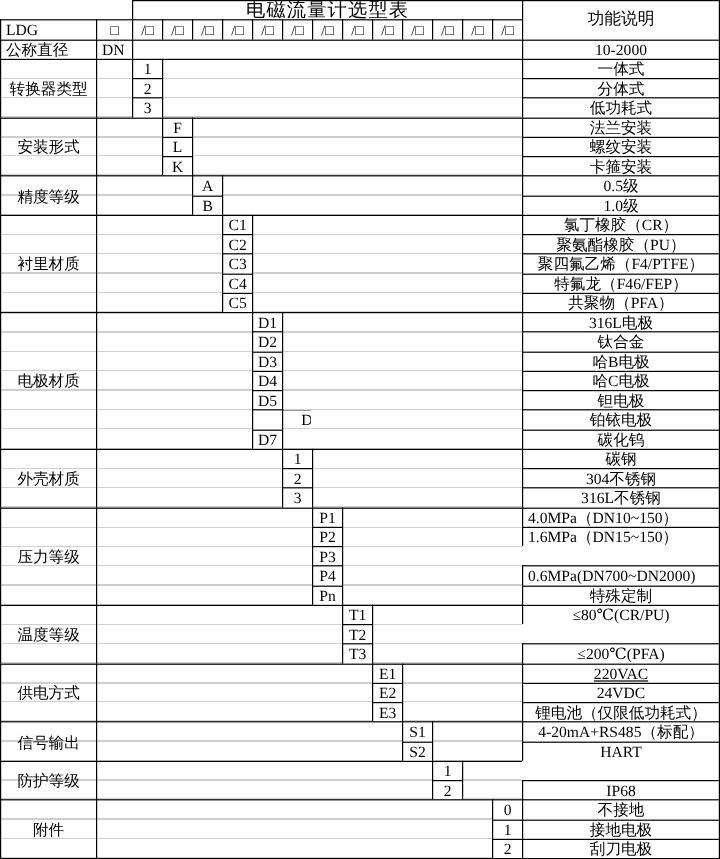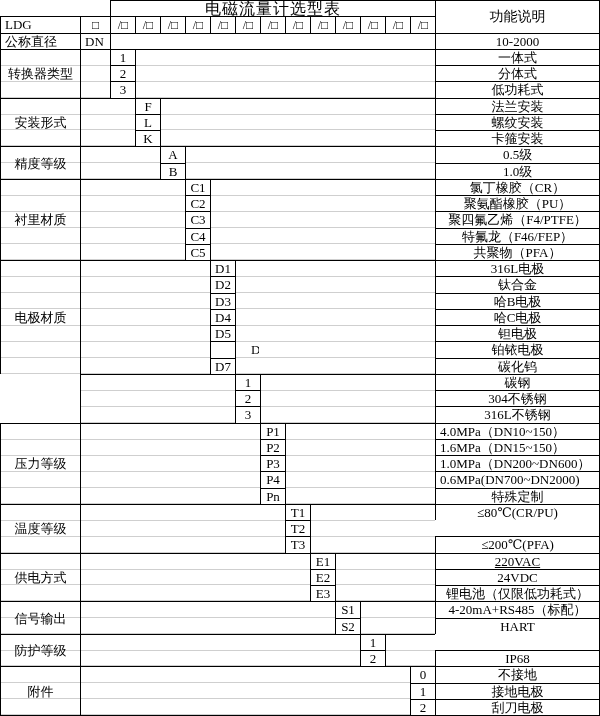--- a/index.html
+++ b/index.html
@@ -100,39 +100,39 @@
       <div class="cell" style="grid-area: 22 / 7; padding-left: 48px;">D6</div>
       <div class="cell" style="grid-area: 23 / 7;">D7</div>
       <div class="cell ruled" style="grid-area: 17 / 8 / span 7 / span 8; --n: 7;"></div>
       <div class="cell" style="grid-area: 17 / 16;">316L电极</div>
       <div class="cell" style="grid-area: 18 / 16;">钛合金</div>
       <div class="cell" style="grid-area: 19 / 16;">哈B电极</div>
       <div class="cell" style="grid-area: 20 / 16;">哈C电极</div>
       <div class="cell" style="grid-area: 21 / 16;">钽电极</div>
       <div class="cell" style="grid-area: 22 / 16;">铂铱电极</div>
       <div class="cell" style="grid-area: 23 / 16;">碳化钨</div>
+      <div class="cell ruled" style="grid-area: 24 / 1 / span 3; --n: 3;">外壳材质</div>
       <div class="cell ruled" style="grid-area: 24 / 2 / span 3 / span 6; --n: 3;"></div>
       <div class="cell" style="grid-area: 24 / 8;">1</div>
       <div class="cell" style="grid-area: 25 / 8;">2</div>
       <div class="cell" style="grid-area: 26 / 8;">3</div>
       <div class="cell ruled" style="grid-area: 24 / 9 / span 3 / span 7; --n: 3;"></div>
       <div class="cell" style="grid-area: 24 / 16;">碳钢</div>
       <div class="cell" style="grid-area: 25 / 16;">304不锈钢</div>
       <div class="cell" style="grid-area: 26 / 16;">316L不锈钢</div>
       <div class="cell ruled" style="grid-area: 27 / 1 / span 5; --n: 5;">压力等级</div>
       <div class="cell ruled" style="grid-area: 27 / 2 / span 5 / span 7; --n: 5;"></div>
       <div class="cell" style="grid-area: 27 / 9;">P1</div>
       <div class="cell" style="grid-area: 28 / 9;">P2</div>
       <div class="cell" style="grid-area: 29 / 9;">P3</div>
       <div class="cell" style="grid-area: 30 / 9;">P4</div>
       <div class="cell" style="grid-area: 31 / 9;">Pn</div>
       <div class="cell ruled" style="grid-area: 27 / 10 / span 5 / span 6; --n: 5;"></div>
       <div class="cell left" style="grid-area: 27 / 16;">4.0MPa（DN10~150）</div>
       <div class="cell left" style="grid-area: 28 / 16;">1.6MPa（DN15~150）</div>
-      <div class="cell left" style="grid-area: 29 / 16;">1.0MPa（DN200~DN600）</div>
       <div class="cell left" style="grid-area: 30 / 16;">0.6MPa(DN700~DN2000)</div>
       <div class="cell" style="grid-area: 31 / 16;">特殊定制</div>
       <div class="cell ruled" style="grid-area: 32 / 1 / span 3; --n: 3;">温度等级</div>
       <div class="cell ruled" style="grid-area: 32 / 2 / span 3 / span 8; --n: 3;"></div>
       <div class="cell" style="grid-area: 32 / 10;">T1</div>
       <div class="cell" style="grid-area: 33 / 10;">T2</div>
       <div class="cell" style="grid-area: 34 / 10;">T3</div>
       <div class="cell ruled" style="grid-area: 32 / 11 / span 3 / span 5; --n: 3;"></div>
       <div class="cell" style="grid-area: 32 / 16;">≤80℃(CR/PU)</div>
       <div class="cell" style="grid-area: 34 / 16;">≤200℃(PFA)</div>

